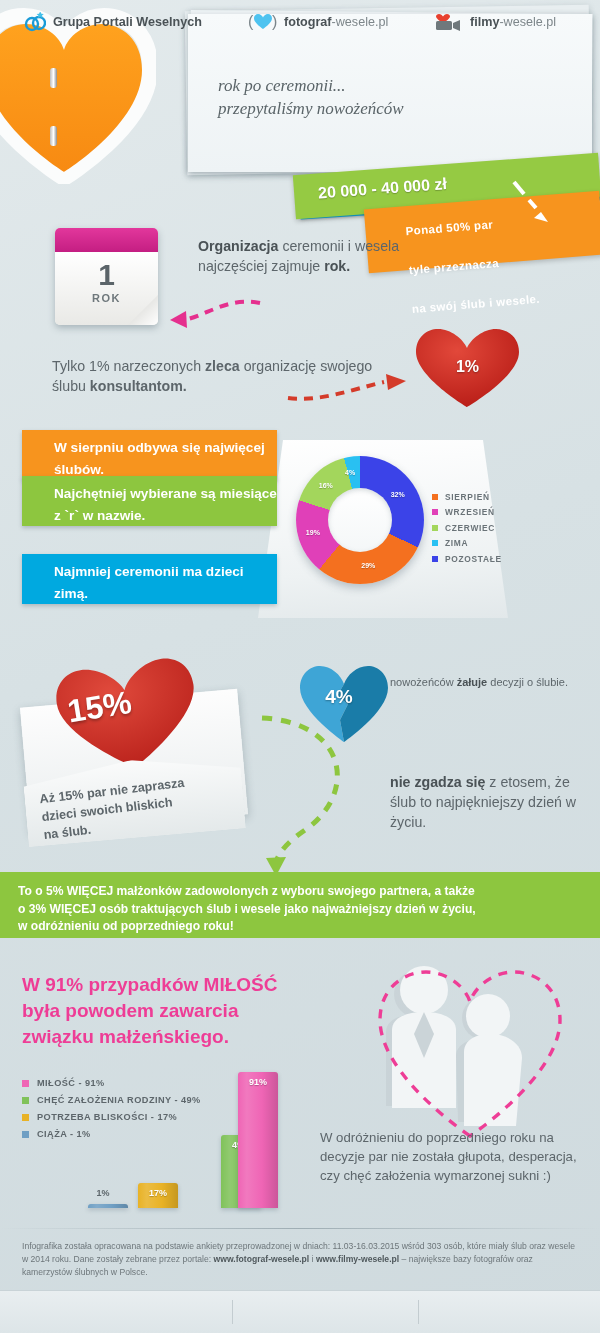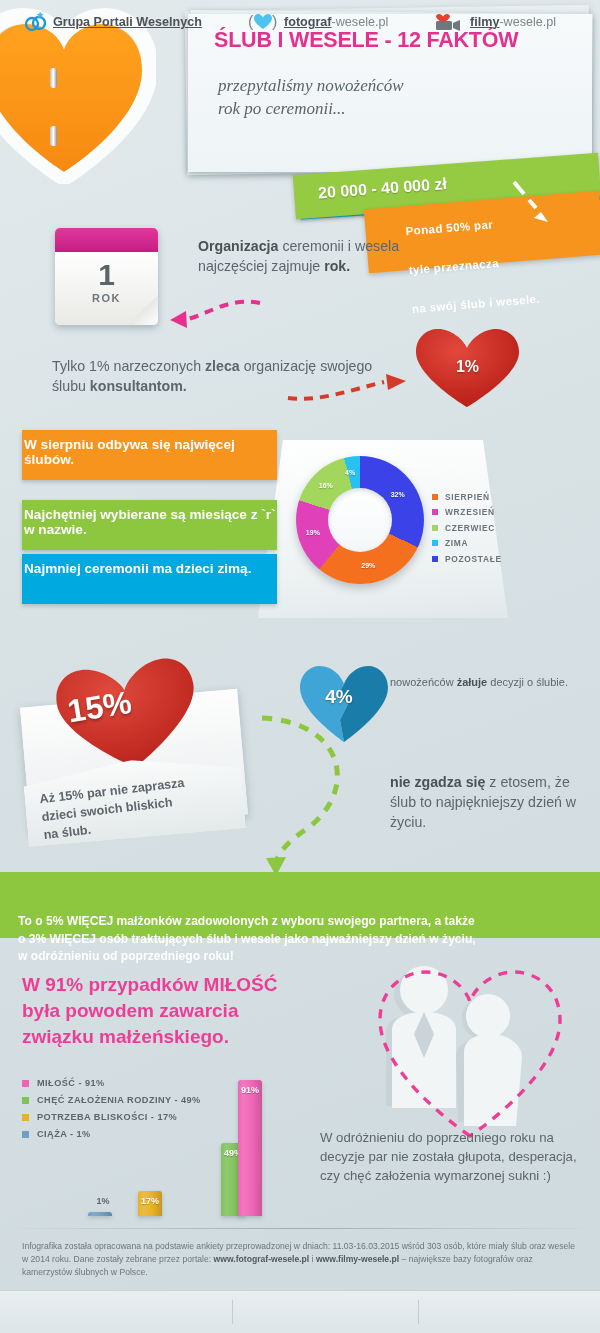--- a/index.html
+++ b/index.html
@@ -112,26 +112,26 @@
   
   .heart-red { position:absolute; left:410px; top:325px; width:115px; height:85px; }
   .heart-red .lbl {
     position:absolute; left:0; top:33px; width:115px; text-align:center;
     font-size:16px; font-weight:bold; color:#fff; text-shadow:0 1px 2px rgba(0,0,0,.35);
   }
 
   
   .mbar {
     position:absolute; left:22px; width:255px; height:50px;
-    color:#fff; font-size:13.6px; line-height:15px; font-weight:600;
-    padding:7px 0 0 2px;
+    color:#fff; font-size:13.6px; line-height:22px; font-weight:600;
+    padding:7px 0 0 32px;
     box-shadow:0 2px 4px rgba(60,80,90,.28);
   }
   .mbar.o { top:430px; background:#f7941e; }
-  .mbar.g { top:500px; background:#8dc63f; }
+  .mbar.g { top:476px; background:#8dc63f; }
   .mbar.b { top:554px; background:#00a9e0; }
 
   
   .tent {
     position:absolute; left:258px; top:440px; width:250px; height:178px;
     background: linear-gradient(175deg,#ffffff 0%, #eef2f3 70%, #e2e8ea 100%);
     box-shadow:0 4px 9px rgba(70,90,100,.28);
     clip-path: polygon(10% 0, 90% 0, 100% 100%, 0% 100%);
   }
 
@@ -199,37 +199,36 @@
   .tx-blue b, .tx-pink b { color:#4a5256; }
 
   
   .greenband {
     position:absolute; left:0; top:872px; width:600px; height:66px;
     background:#8dc63f;
   }
   .greenband p {
     padding:11px 16px 0 18px; color:#fff; font-size:12.1px; font-weight:bold;
     line-height:17.5px;
-    margin-top:30px;
   }
 
   
   .love-h {
     position:absolute; left:22px; top:972px; width:330px;
     font-size:19px; font-weight:bold; line-height:26px; color:#ee3d96;
   }
   .couple { position:absolute; left:352px; top:946px; width:236px; height:205px; }
 
   .blegend { position:absolute; left:22px; top:1078px; width:260px; }
   .blegend .row { display:flex; align-items:center; margin-bottom:7px; }
   .blegend .sw { width:7px; height:7px; margin-right:8px; flex:0 0 auto; }
   .blegend .tx { font-size:9.2px; font-weight:bold; letter-spacing:.45px; color:#5d666b; }
 
   .bars { position:absolute; left:88px; top:1065px; width:190px; height:155px; }
-  .bar { position:absolute; bottom:4px; width:24px; border-radius:3px 3px 0 0;
+  .bar { position:absolute; bottom:12px; width:40px; border-radius:3px 3px 0 0;
          box-shadow:0 2px 4px rgba(60,80,95,.25); }
   .bar .v { position:absolute; left:0; top:5px; width:100%; text-align:center;
             font-size:9px; font-weight:bold; color:#fff; text-shadow:0 1px 1px rgba(0,0,0,.25);}
   .bar .vout { position:absolute; left:-8px; top:-16px; width:46px; text-align:center;
             font-size:9px; font-weight:bold; color:#5d666b; }
 
   .tx-right { position:absolute; left:320px; top:1128px; width:270px;
     font-size:13.2px; line-height:19px; color:#5d666b; }
 
   
@@ -241,21 +240,21 @@
   }
   .foot b { color:#4f585c; }
 
   .logobar {
     position:absolute; left:0; top:1290px; width:600px; height:43px;
     background: linear-gradient(180deg,#e9eef0 0%, #dde5e8 100%);
     border-top:1px solid #c9d3d7;
   }
   .logo { position:absolute; top:12px; display:flex; align-items:center; }
   .logo .tx { font-size:12.6px; color:#4a5256; }
-  .logo .tx b { font-weight:bold;text-decoration:underline; }
+  .logo .tx b { font-weight:bold; }
   .logo .tx .light { color:#7d868a; }
   .l1 { left:24px; } .l2 { left:248px; } .l3 { left:434px; }
   .divider { position:absolute; top:1300px; width:1px; height:24px; background:#c3ccd0; }
   .d1 { left:232px; } .d2 { left:418px; }
 </style>
 </head>
 <body>
 
 <div id="page">
 
@@ -271,24 +270,23 @@
             <stop offset="1" stop-color="#f78a12"></stop>
         </linearGradient>
       </defs>
       <path d="M92 172 C92 172 6 120 6 62 C6 28 28 10 52 10 C72 10 88 24 92 38 C96 24 112 10 132 10 C156 10 178 28 178 62 C178 120 92 172 92 172 Z" fill="none" stroke="#ffffff" stroke-width="16" opacity=".85"></path>
       <path d="M92 166 C92 166 14 118 14 64 C14 34 34 18 54 18 C72 18 88 30 92 44 C96 30 112 18 130 18 C150 18 170 34 170 64 C170 118 92 166 92 166 Z" fill="url(#og)"></path>
     </svg>
     <div style="position:absolute;left:78px;top:62px;width:7px;height:20px;background:linear-gradient(90deg,#bdbdbd,#ffffff,#8d8d8d);border-radius:3px;"></div>
     <div style="position:absolute;left:78px;top:120px;width:7px;height:20px;background:linear-gradient(90deg,#bdbdbd,#ffffff,#8d8d8d);border-radius:3px;"></div>
   </div>
 
-  <div class="title">ŚLUB I WESELE - 12 FAKTÓW</div>
   <div class="subtitle">
+    <div>rok po ceremonii...</div>
     <div>przepytaliśmy nowożeńców</div>
-    <div>rok po ceremonii...</div>
   </div>
 
   <div class="ribbon-blue"></div>
   <div class="ribbon-pink"></div>
   <div class="ribbon-green">
     <span>20 000 - 40 000 zł</span>
   </div>
   <div class="ribbon-orange">
     <span>
       <span>Ponad 50% par</span><br>

